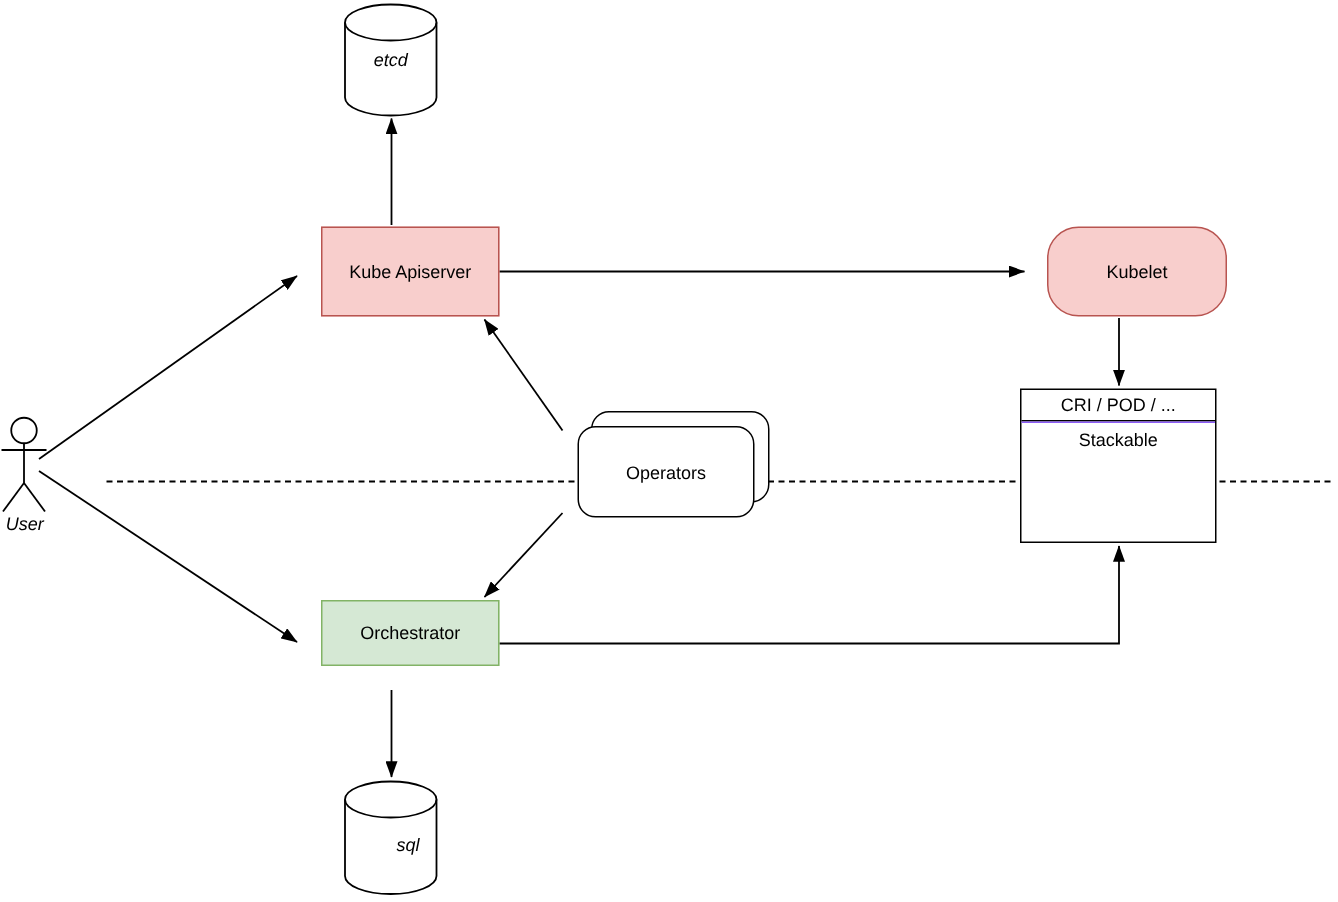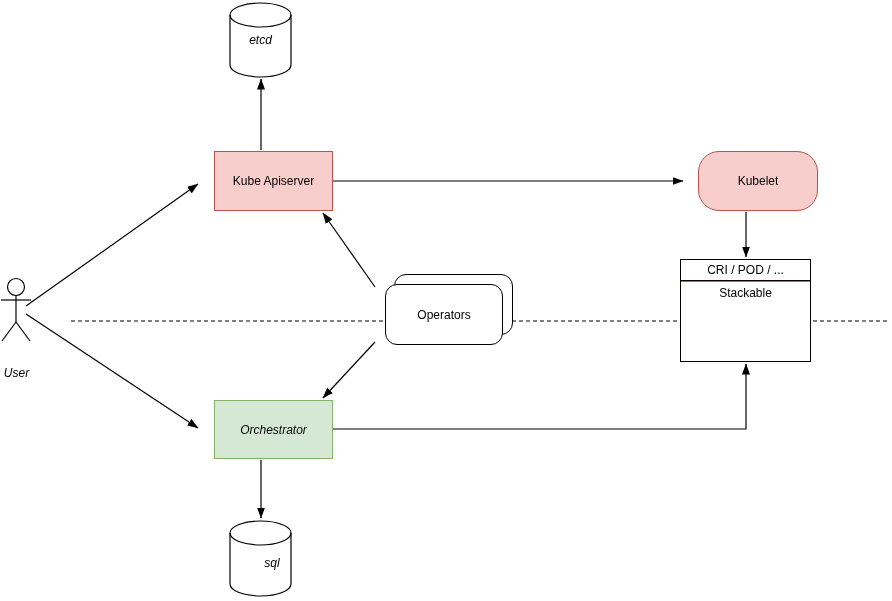--- a/index.html
+++ b/index.html
@@ -111,21 +111,21 @@
     <div class="stack-row-bottom">
       <span>Stackable</span>
     </div>
   </div>
 
   <div class="node node-plain rounded" style="left:381px; top:274px; width:119px; height:61px;"></div>
   <div class="node node-plain rounded" style="left:372px; top:284px; width:118px; height:61px;">
     <span>Operators</span>
   </div>
 
-  <div class="node node-green" style="left:201px; top:400px; width:119px; height:59px;font-style:italic;">
+  <div class="node node-green" style="left:201px; top:400px; width:119px; height:44px;">
     <span>Orchestrator</span>
   </div>
 
   <div class="shape-label" style="left:230px; top:33px; width:61px;">etcd</div>
   <div class="shape-label" style="left:230px; top:556px; width:84px;">sql</div>
-  <div class="shape-label" style="left:0px; top:366px; width:33px;">User</div>
+  <div class="shape-label" style="left:0px; top:342px; width:33px;">User</div>
 
 </div>
 
 </body></html>

